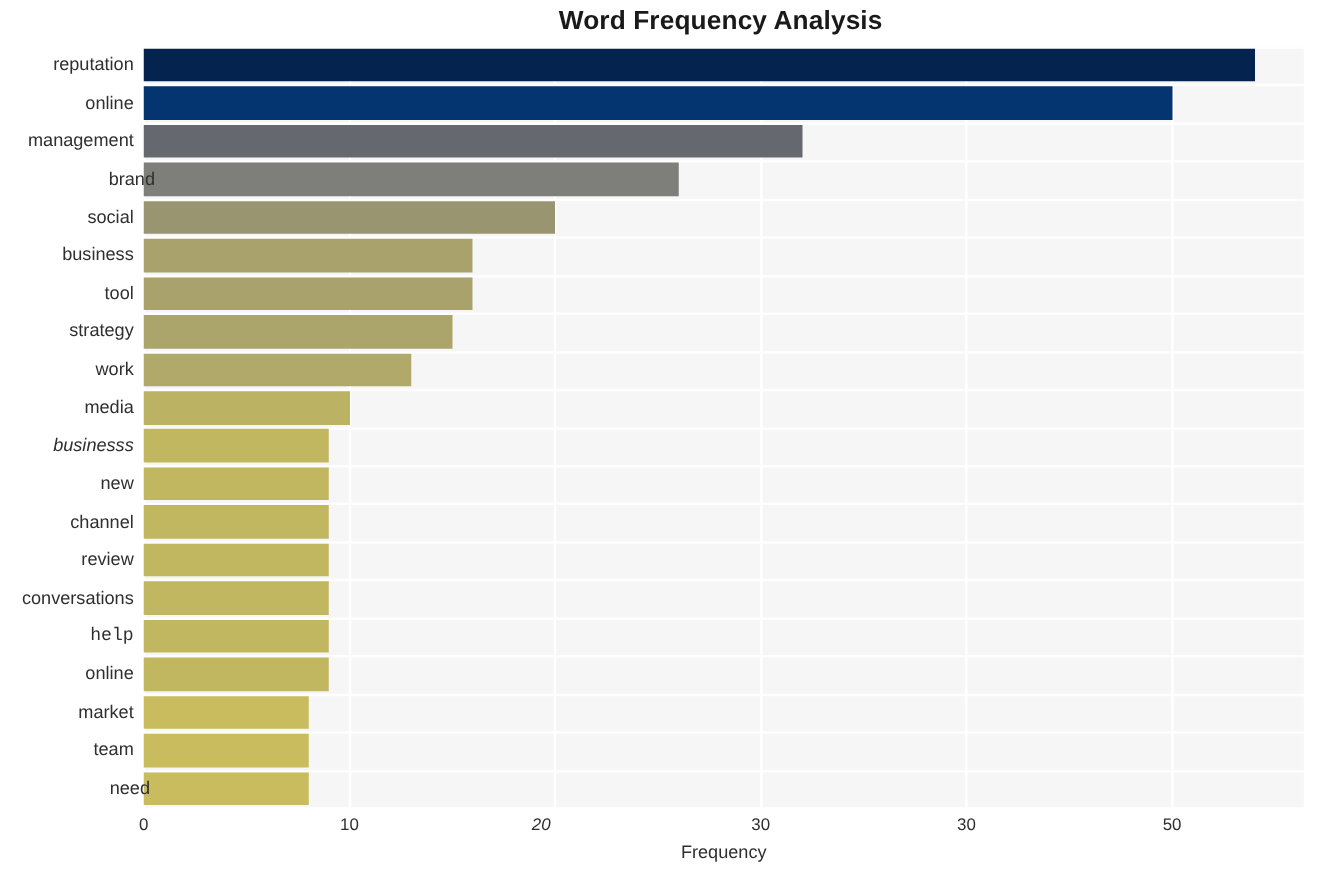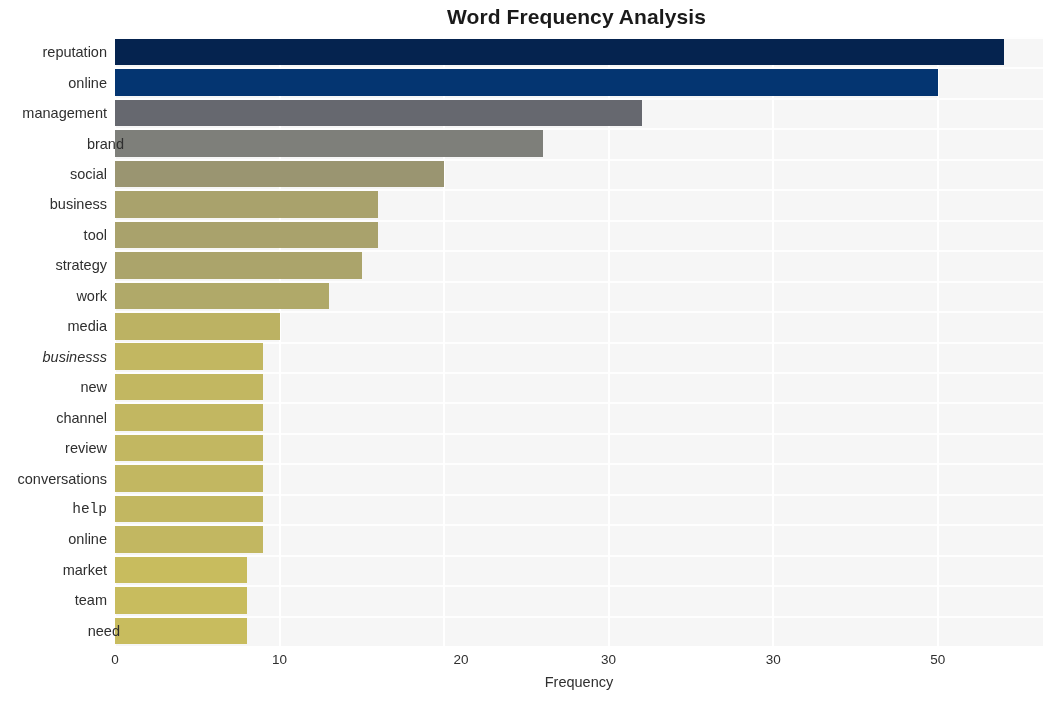--- a/index.html
+++ b/index.html
@@ -174,17 +174,17 @@
       <div class="ytick" style="top: 531.425px; left: 0px; width: 107px;">online</div>
       <div class="ytick" style="top: 561.875px; left: 0px; width: 107px;">market</div>
       <div class="ytick" style="top: 592.325px; left: 0px; width: 107px;">team</div>
       <div class="ytick" style="top: 622.775px; left: 0px; width: 107px; margin-left: 13px;">need</div>
     </div>
   <div id="xtick-layer"></div>
 
   <div id="xaxis-label">Frequency</div>
 <div class="xtick" style="left: 115px;">0</div>
     <div class="xtick" style="left: 279.539px;">10</div>
-    <div class="xtick" style="left: 461px;">20</div>
+    <div class="xtick" style="left: 433px; font-style: italic;">20</div>
     <div class="xtick" style="left: 608.617px;">30</div>
     <div class="xtick" style="left: 773.156px;">30</div>
     <div class="xtick" style="left: 937.695px;">50</div>
   </div>
 
 </body></html>

